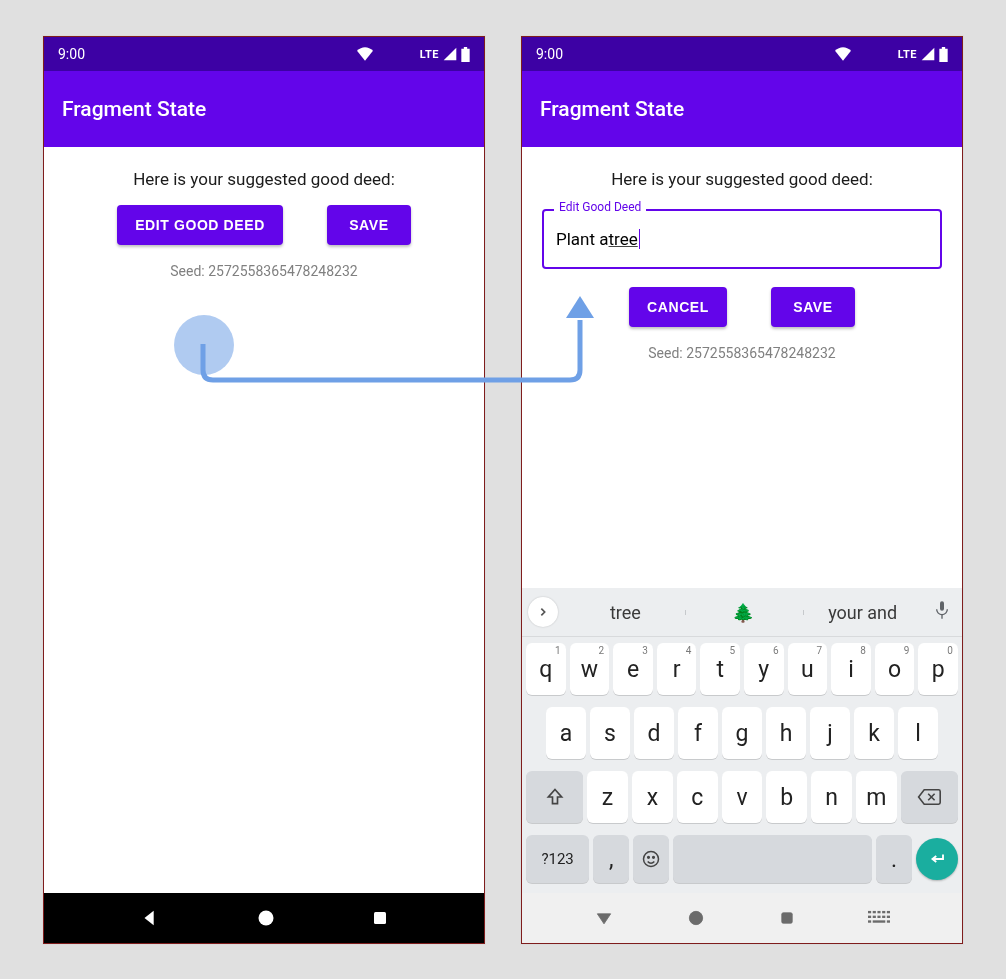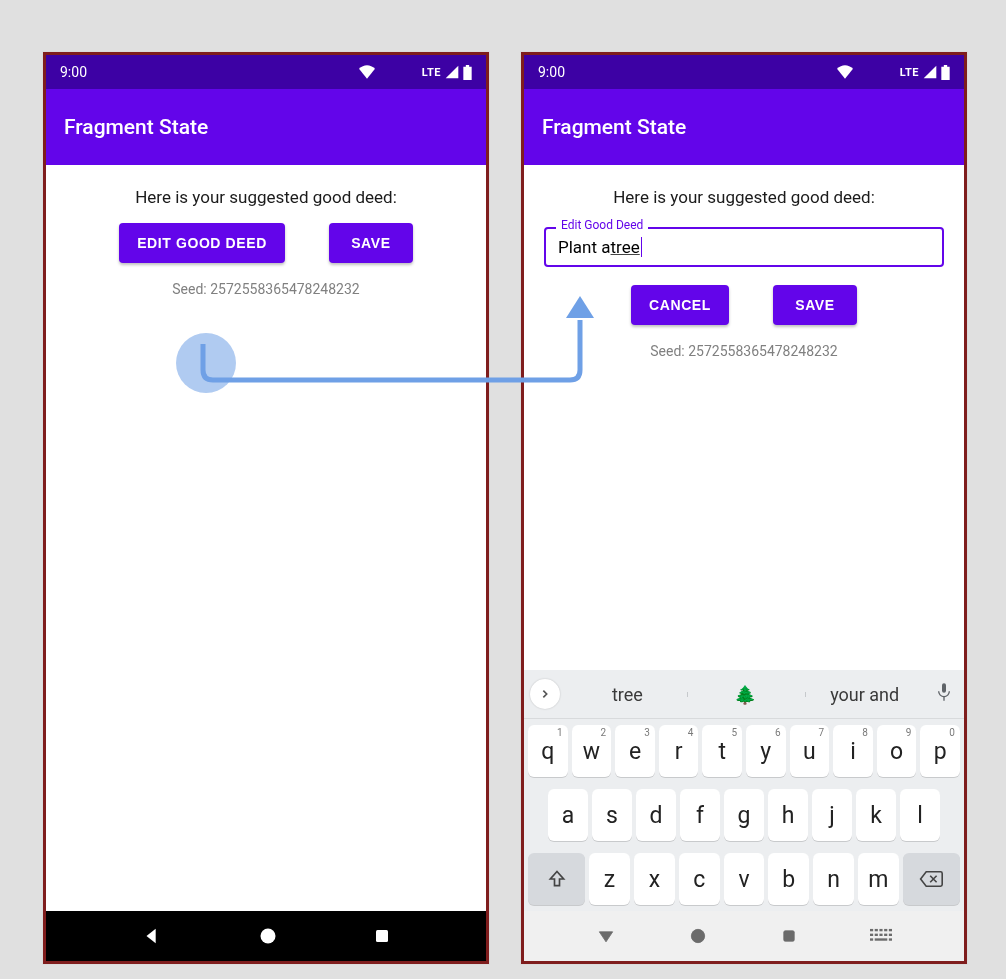--- a/index.html
+++ b/index.html
@@ -10,25 +10,25 @@
     font-family:Roboto,"Helvetica Neue",Arial,sans-serif;
     position:relative;
     -webkit-font-smoothing:antialiased;
   }
   .stage{
     position:absolute;
     inset:0;
   }
   .phone{
     position:absolute;
-    top:52px;
+    top:36px;
     width:440px;
     height:906px;
     background:#ffffff;
-    border:3px solid #7f1d1d;
+    border:1px solid #7f1d1d;
     box-shadow:0 0 0 1px rgba(0,0,0,.02);
   }
   .phone.left{left:43px;}
   .phone.right{left:521px;}
   
   .status{
     height:34px;
     background:#3d01a4;
     color:#fff;
     display:flex;
@@ -99,21 +99,21 @@
     background:#fff;
     padding:0 5px;
     font-size:12px;
     color:#6305ea;
   }
   .field{
     width:100%;
     box-sizing:border-box;
     border:2px solid #6305ea;
     border-radius:4px;
-    height:40px;
+    height:60px;
     padding:0 12px;
     font-size:17px;
     text-align:left;
   }
   .field .val{border-bottom:1px solid transparent;}
   .field .underline{text-decoration:underline;text-decoration-color:#444;}
   .cursor{
     display:inline-block;
     width:1.5px;
     height:20px;
@@ -369,20 +369,40 @@
           <div class="key">x</div>
           <div class="key">c</div>
           <div class="key">v</div>
           <div class="key">b</div>
           <div class="key">n</div>
           <div class="key">m</div>
           <div class="key fn wide" id="kb-backspace">
           <svg width="24" height="18" viewBox="0 0 30 22" fill="none" stroke="#444" stroke-width="2">
               <path d="M9 2h18a2 2 0 0 1 2 2v14a2 2 0 0 1-2 2H9l-7-9z"></path>
               <path d="M14 7l8 8M22 7l-8 8"></path>
+            </svg>
+        </div>
+      </div>
+      <div class="spacerow">
+        <div class="key fn sym" style="flex:1.4">?123</div>
+        <div class="key fn" style="flex:.8">,</div>
+        <div class="key fn" style="flex:.8">
+          <svg width="20" height="20" viewBox="0 0 24 24" fill="none" stroke="#444" stroke-width="1.8">
+              <circle cx="12" cy="12" r="9"></circle>
+              <circle cx="9" cy="10" r="1" fill="#444"></circle>
+              <circle cx="15" cy="10" r="1" fill="#444"></circle>
+              <path d="M8 15c1.2 1.3 2.6 2 4 2s2.8-.7 4-2"></path>
+            </svg>
+        </div>
+        <div class="key spacebar"></div>
+        <div class="key fn" style="flex:.8">.</div>
+        <div class="enter">
+          <svg width="18" height="18" viewBox="0 0 24 24" fill="none" stroke="#fff" stroke-width="2.5">
+              <path d="M20 6v6H7"></path>
+              <path d="M11 8l-5 4 5 4"></path>
             </svg>
         </div>
       </div>
     </div>
 
     <div class="navbar right">
       <svg class="navicon" width="20" height="20" viewBox="0 0 24 24">
           <path fill="#6b6b6b" d="M4 7 L20 7 L12 19 Z"></path>
         </svg>
       <svg class="navicon" width="20" height="20" viewBox="0 0 24 24">

